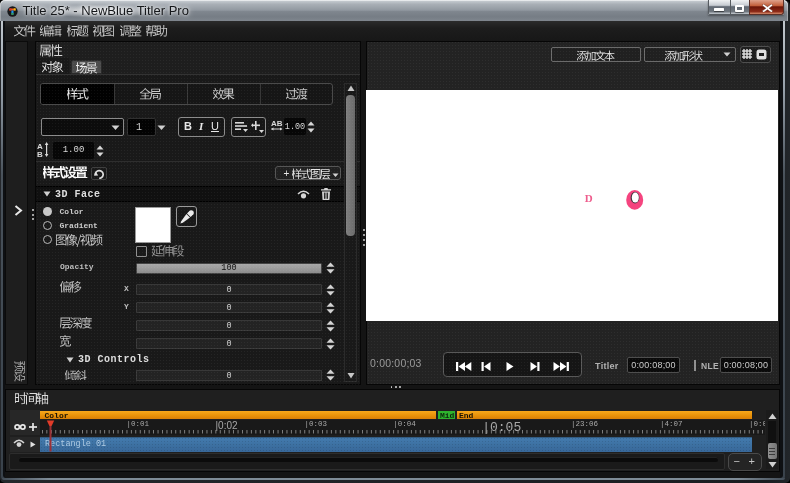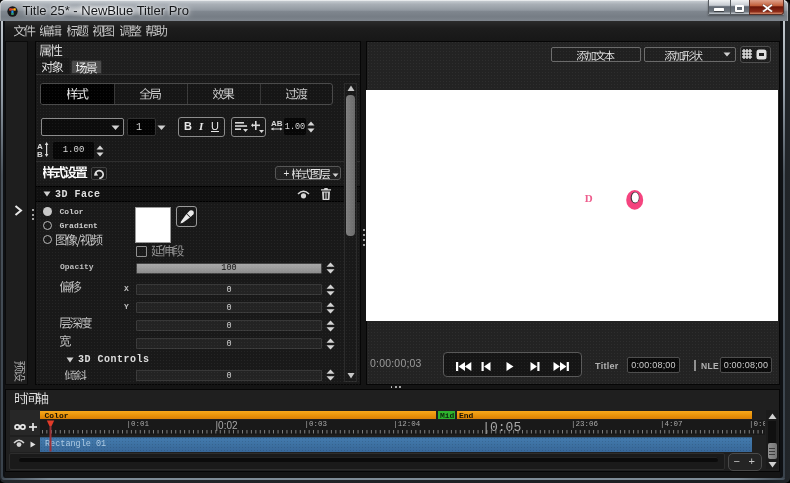--- a/index.html
+++ b/index.html
@@ -541,21 +541,21 @@
           <rect x="704.3" y="10" width="0.9" height="3.5"></rect>
           <rect x="708.8" y="10" width="0.9" height="3.5"></rect>
           <rect x="713.2" y="10" width="0.9" height="3.5"></rect>
           <rect x="717.6" y="10" width="0.9" height="3.5"></rect>
           <rect x="722.1" y="10" width="0.9" height="3.5"></rect>
         </g>
       </svg>
       <div style="position:absolute;left:86.6px;top:0.3px;font-size:7.5px;color:#a8a8a8;font-family:'Liberation Mono',monospace">|0:01</div>
       <div style="position:absolute;left:175.5px;top:0.3px;font-size:10px;color:#a8a8a8;font-family:Liberation Sans, sans-serif">|0:02</div>
       <div style="position:absolute;left:264.4px;top:0.3px;font-size:7.5px;color:#a8a8a8;font-family:Liberation Mono, monospace">|0:03</div>
-      <div style="position:absolute;left:353.3px;top:0.3px;font-size:7.5px;color:#a8a8a8;font-family:'Liberation Mono',monospace">|12:04</div>
+      <div style="position:absolute;left:353.3px;top:0.3px;font-size:7.5px;color:#a8a8a8;font-family:'Liberation Mono',monospace">|0:04</div>
       <div style="position:absolute;left:442.2px;top:0.3px;font-size:13px;color:#a8a8a8;font-family:'Liberation Mono',monospace">|0:05</div>
       <div style="position:absolute;left:531.1px;top:0.3px;font-size:7.5px;color:#a8a8a8;font-family:'Liberation Mono',monospace">|23:06</div>
       <div style="position:absolute;left:620.0px;top:0.3px;font-size:7.5px;color:#a8a8a8;font-family:'Liberation Mono',monospace">|4:07</div>
       <div style="position:absolute;left:708.9px;top:0.3px;font-size:7.5px;color:#a8a8a8;font-family:'Liberation Mono',monospace">|0:08</div>
     </div>
 <div class="a" style="left:40px;top:437px;width:711.5px;height:14.5px;background:linear-gradient(180deg,#447cb0,#3c6fa0 60%,#38689a);box-shadow:inset 0 1px 0 rgba(0,0,0,.25)"></div>
 <div class="a" style="left:40px;top:437px;width:711.5px;height:14.5px;background-image:radial-gradient(rgba(0,0,0,.12) 0.8px, transparent 0.9px);background-size:3px 3px"></div>
 <div class="a" style="left:45px;top:438.5px;font-size:8.5px;color:#aecbe4;font-family:'Liberation Mono',monospace">Rectangle 01</div>
 <svg class="a" style="left:45.5px;top:420.3px" width="9" height="32" viewBox="0 0 9 32">
       <path d="M0.8 0.5 L8.2 0.5 L5.6 6 L3.4 6 Z" fill="#e23b28"></path>

